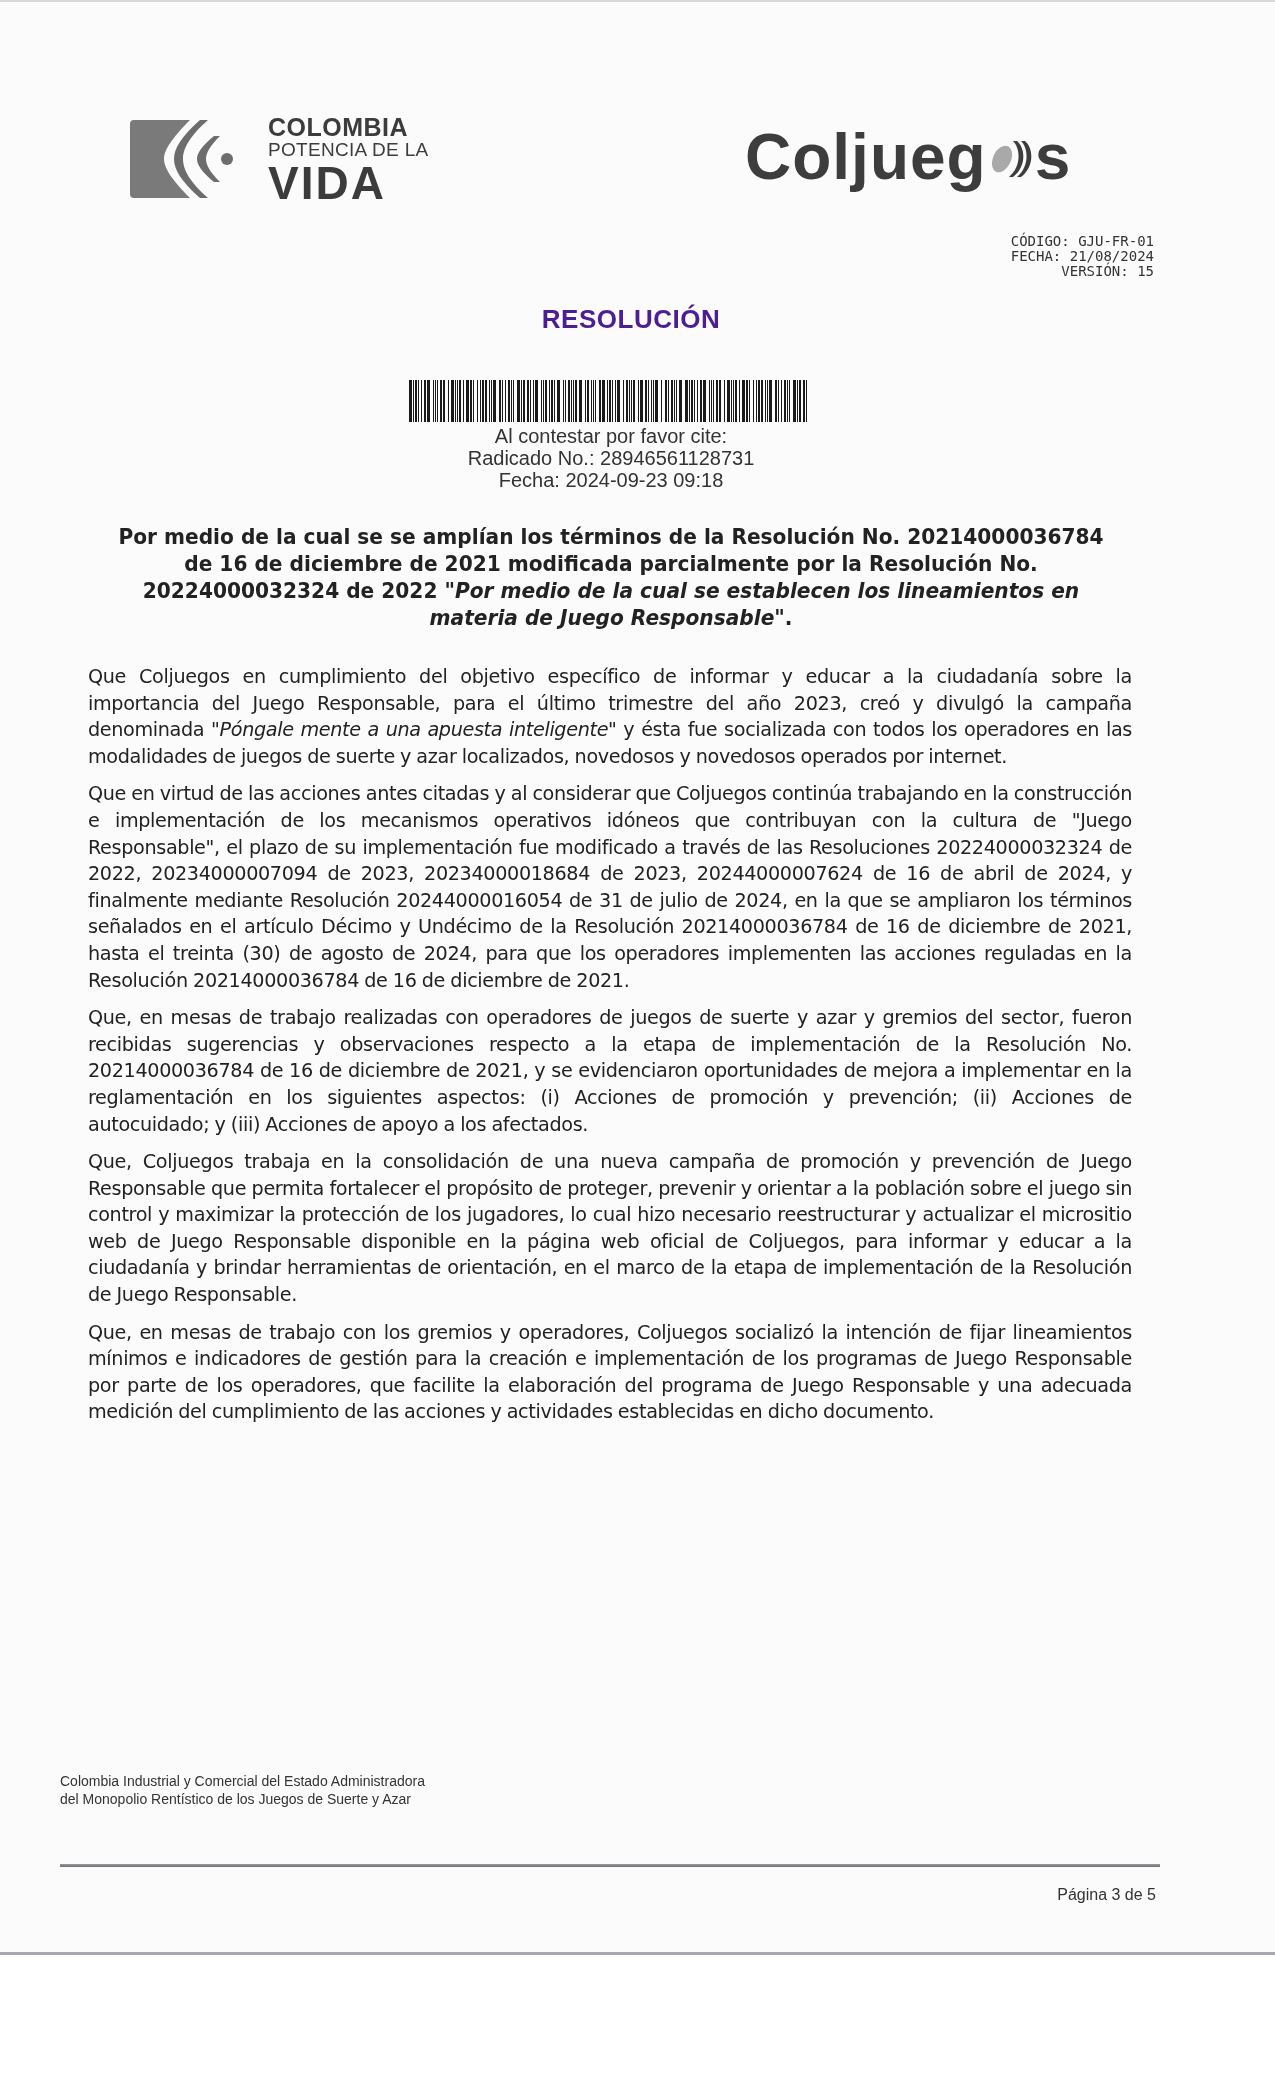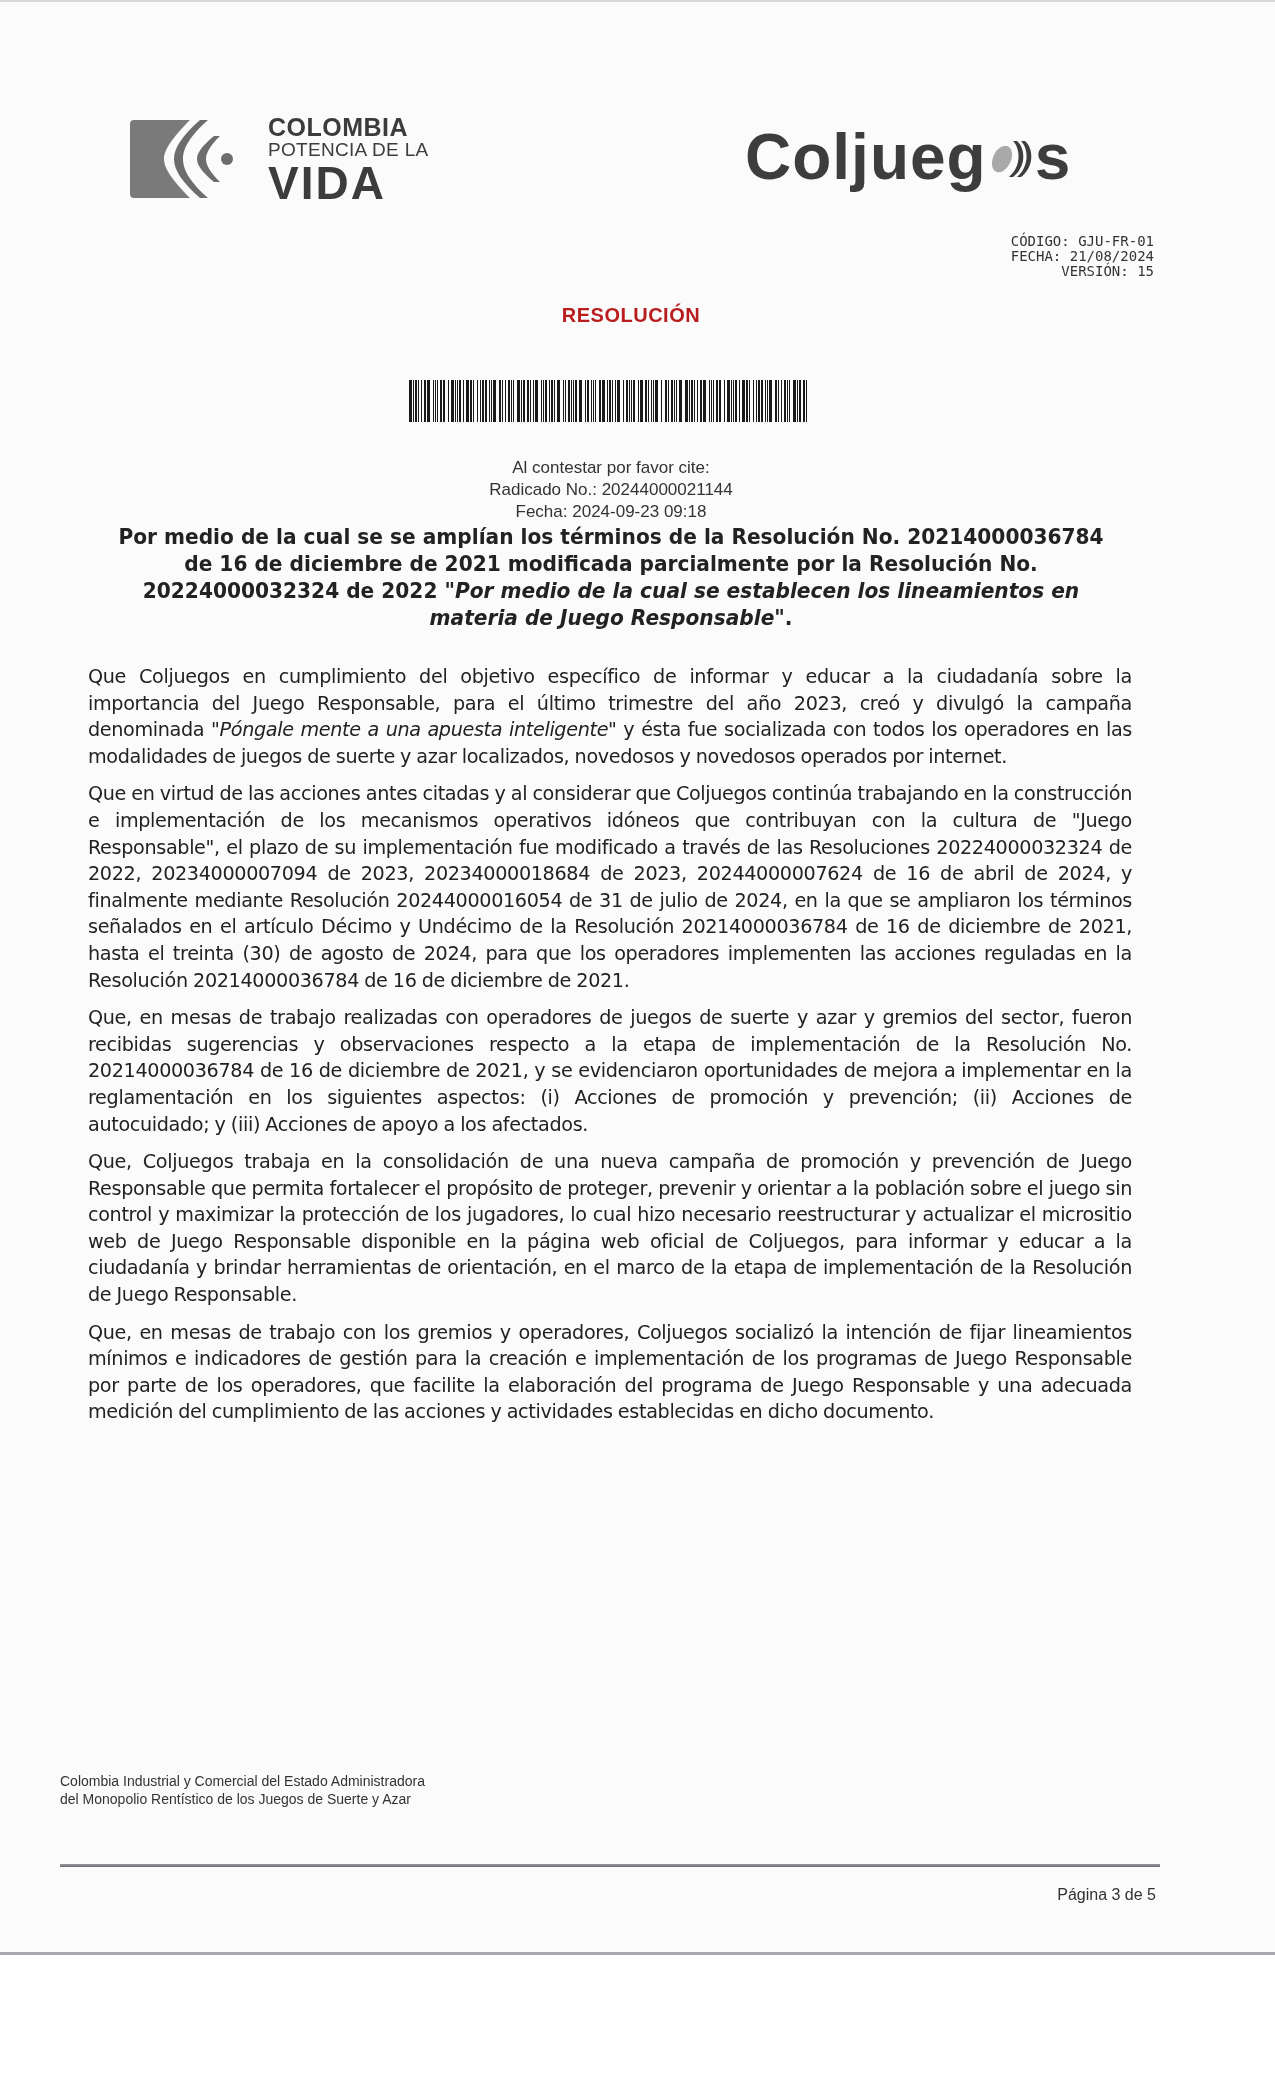--- a/index.html
+++ b/index.html
@@ -26,27 +26,27 @@
 
   .logo-right { position: absolute; left: 745px; top: 120px; height: 70px; color: #3d3d3d;
     font-family: "Liberation Sans", sans-serif; font-weight: bold; font-size: 64px; line-height: 70px; letter-spacing: 1px; display: flex; align-items: center; text-align: center; }
   .logo-right svg { width: 44px; height: 48px; margin: 0 2px; }
 
   .meta { position: absolute; right: 128px; top: 232px; text-align: right;
     font-family: "DejaVu Sans Mono", monospace; font-size: 14px; line-height: 15px; color: #333; }
   .meta div { white-space: nowrap; }
 
   .doc-type { position: absolute; left: 0; width: 1262px; top: 302px; text-align: center;
-    font-family: "Liberation Sans", sans-serif; font-weight: bold; font-size: 20px; color: #b91c1c; letter-spacing: 0.5px; }
+    font-family: "Liberation Sans", sans-serif; font-weight: bold; font-size: 26px; color: #4c1d95; letter-spacing: 0.5px; }
 
   .barcode { position: absolute; left: 409px; top: 378px; width: 402px; height: 42px; display: flex; align-items: stretch; }
   .barcode span { display: block; height: 100%; background: #1a1a1a; }
 
   .cite { position: absolute; left: 0; width: 1222px; top: 423px; text-align: center;
-    font-family: "Liberation Sans", sans-serif; font-size: 17px; line-height: 22px; color: #333; margin-top: 32px; }
+    font-family: "Liberation Sans", sans-serif; font-size: 20px; line-height: 22px; color: #333; }
 
   .subject { position: absolute; left: 90px; width: 1042px; top: 522px; text-align: center;
     font-family: "DejaVu Sans", sans-serif; font-weight: bold; font-size: 21px; line-height: 27px; color: #222;
     transform: scaleX(0.96); transform-origin: center top; }
   .subject em { font-style: italic; }
 
   .body { position: absolute; left: 88px; width: 1044px; top: 662px; }
   .body p { margin: 0 0 11px 0; font-family: "DejaVu Sans", sans-serif; font-size: 19.2px; line-height: 26.6px;
     text-align: justify; color: #222; letter-spacing: -0.35px; word-spacing: -0.5px; }
   .body em { font-style: italic; }
@@ -216,21 +216,21 @@
       <span style="width: 1px; margin-right: 3px;"></span>
       <span style="width: 3px; margin-right: 1px;"></span>
       <span style="width: 1px; margin-right: 1px;"></span>
       <span style="width: 2px; margin-right: 2px;"></span>
       <span style="width: 2px; margin-right: 1px;"></span>
       <span style="width: 1px; margin-right: 2px;"></span>
     </div>
 
   <div class="cite">
     <div>Al contestar por favor cite:</div>
-    <div>Radicado No.: 20244000021144</div>
+    <div>Radicado No.: 28946561128731</div>
     <div>Fecha: 2024-09-23 09:18</div>
   </div>
 
   <div class="subject">
     <span>Por medio de la cual se se amplían los términos de la Resolución No. 20214000036784 de 16 de diciembre de 2021 modificada parcialmente por la Resolución No. 20224000032324 de 2022 </span><em>"Por medio de la cual se establecen los lineamientos en materia de Juego Responsable"</em><span>.</span>
   </div>
 
   <div class="body">
     <p><span>Que Coljuegos en cumplimiento del objetivo específico de informar y educar a la ciudadanía sobre la importancia del Juego Responsable, para el último trimestre del año 2023, creó y divulgó la campaña denominada </span><em>"Póngale mente a una apuesta inteligente"</em><span> y ésta fue socializada con todos los operadores en las modalidades de juegos de suerte y azar localizados, novedosos y novedosos operados por internet.</span></p>
     <p>Que en virtud de las acciones antes citadas y al considerar que Coljuegos continúa trabajando en la construcción e implementación de los mecanismos operativos idóneos que contribuyan con la cultura de "Juego Responsable", el plazo de su implementación fue modificado a través de las Resoluciones 20224000032324 de 2022, 20234000007094 de 2023, 20234000018684 de 2023, 20244000007624 de 16 de abril de 2024, y finalmente mediante Resolución 20244000016054 de 31 de julio de 2024, en la que se ampliaron los términos señalados en el artículo Décimo y Undécimo de la Resolución 20214000036784 de 16 de diciembre de 2021, hasta el treinta (30) de agosto de 2024, para que los operadores implementen las acciones reguladas en la Resolución 20214000036784 de 16 de diciembre de 2021.</p>

